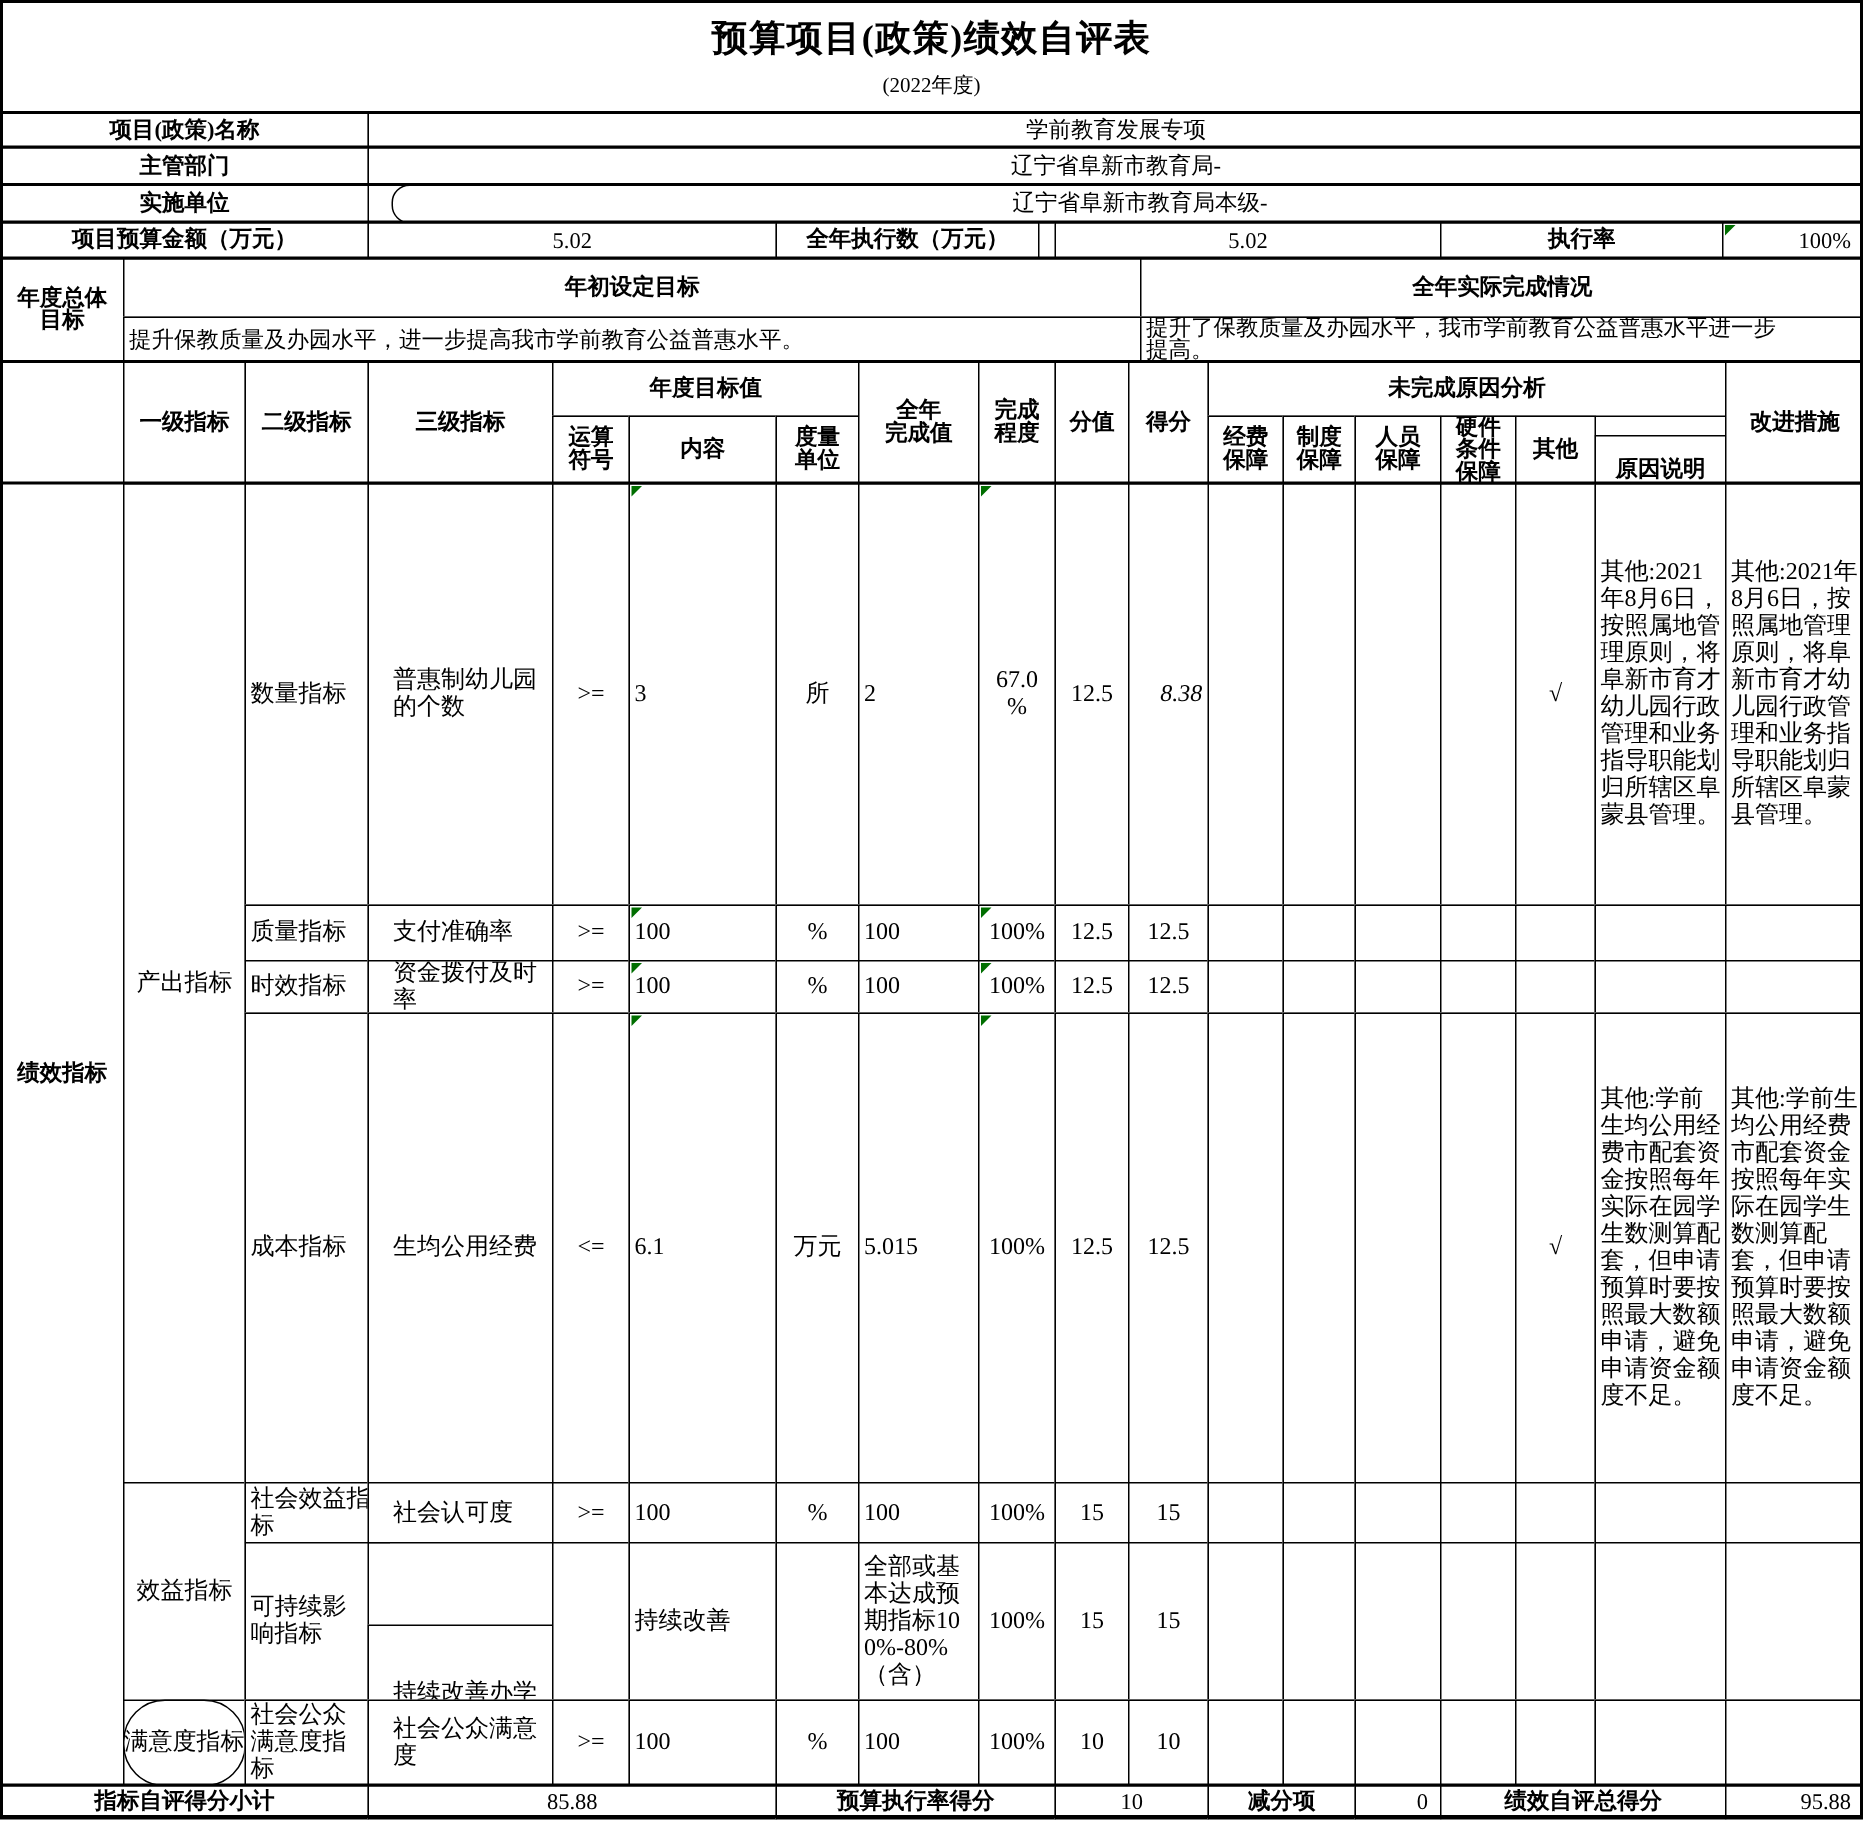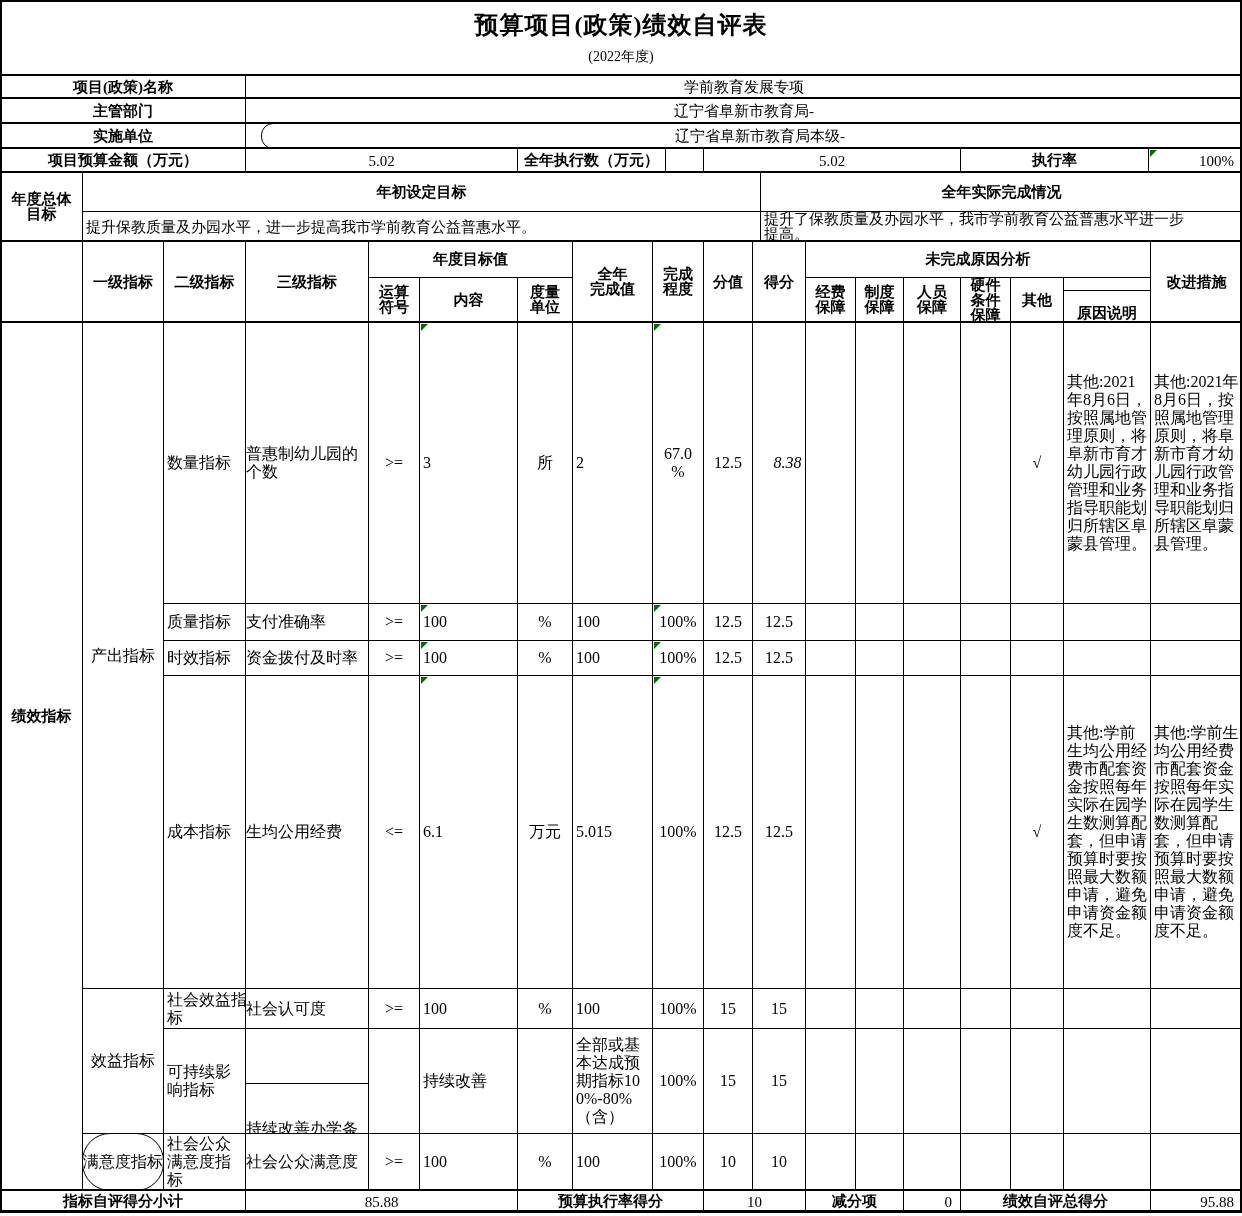--- a/index.html
+++ b/index.html
@@ -6,21 +6,21 @@
   .page{position:relative;width:1242px;height:1216px;background:#fff;
         font-family:"Liberation Serif","DejaVu Serif",serif;color:#000;}
   .c{position:absolute;box-sizing:border-box;border:1px solid #000;background:#fff;
      display:flex;align-items:center;justify-content:center;text-align:center;
      font-size:16px;line-height:18px;overflow:hidden;white-space:pre-line;word-break:break-all;}
   .l{justify-content:flex-start;text-align:left;padding:0 3px;}
   .r{justify-content:flex-end;text-align:right;padding:0 8px;}
   .hd{font-weight:bold;font-size:15px;line-height:15px;}
   .f15{font-size:15px;}
   .pw{padding:0 8px;}
-  .p10{padding:0 10px 0 0;}
+  .p10{padding:0 10px 0 16px;}
   .g::after{content:"";position:absolute;top:1px;left:1px;width:0;height:0;
             border-top:7px solid #006e00;border-right:7px solid transparent;}
   .tblock{position:absolute;box-sizing:border-box;display:flex;flex-direction:column;
           align-items:center;justify-content:center;gap:7px;background:#fff;}
   .t1{font-size:24px;font-weight:bold;letter-spacing:1px;}
   .t2{font-size:14px;}
   .ln{position:absolute;background:#000;}
 </style>
 </head>
 <body>
@@ -36,21 +36,21 @@
   <div class="c f15" style="left:245px;top:75px;width:998px;height:24px;">学前教育发展专项</div>
 
   <div class="c hd" style="left:0;top:98px;width:246px;height:26px;">主管部门</div>
   <div class="c f15" style="left:245px;top:98px;width:998px;height:26px;">辽宁省阜新市教育局-</div>
 
   <div class="c hd" style="left:0;top:123px;width:246px;height:26px;">实施单位</div>
   <div class="c f15" style="left:261px;top:123px;width:998px;height:26px;border-radius:12px;">辽宁省阜新市教育局本级-</div>
 
   <div class="c hd" style="left:0;top:148px;width:246px;height:25px;">项目预算金额（万元）</div>
   <div class="c f15" style="left:245px;top:148px;width:273px;height:25px;">5.02</div>
-  <div class="c hd" style="left:517px;top:148px;width:149px;height:25px;">全年执行数（万元）</div>
+  <div class="c hd" style="left:517px;top:148px;width:176px;height:25px;">全年执行数（万元）</div>
   <div class="c f15" style="left:703px;top:148px;width:258px;height:25px;">5.02</div>
   <div class="c hd" style="left:960px;top:148px;width:189px;height:25px;">执行率</div>
   <div class="c f15 r g" style="left:1148px;top:148px;width:95px;height:25px;">100%</div>
 
   <div class="c hd pw" style="left:0;top:172px;width:83px;height:70px;">年度总体目标</div>
   <div class="c hd" style="left:82px;top:172px;width:679px;height:40px;">年初设定目标</div>
   <div class="c hd" style="left:760px;top:172px;width:483px;height:40px;">全年实际完成情况</div>
   <div class="c l f15" style="left:82px;top:211px;width:679px;height:31px;">提升保教质量及办园水平，进一步提高我市学前教育公益普惠水平。</div>
   <div class="c l f15" style="left:760px;top:211px;width:483px;height:31px;line-height:15px;">提升了保教质量及办园水平，我市学前教育公益普惠水平进一步
 提高。</div>

